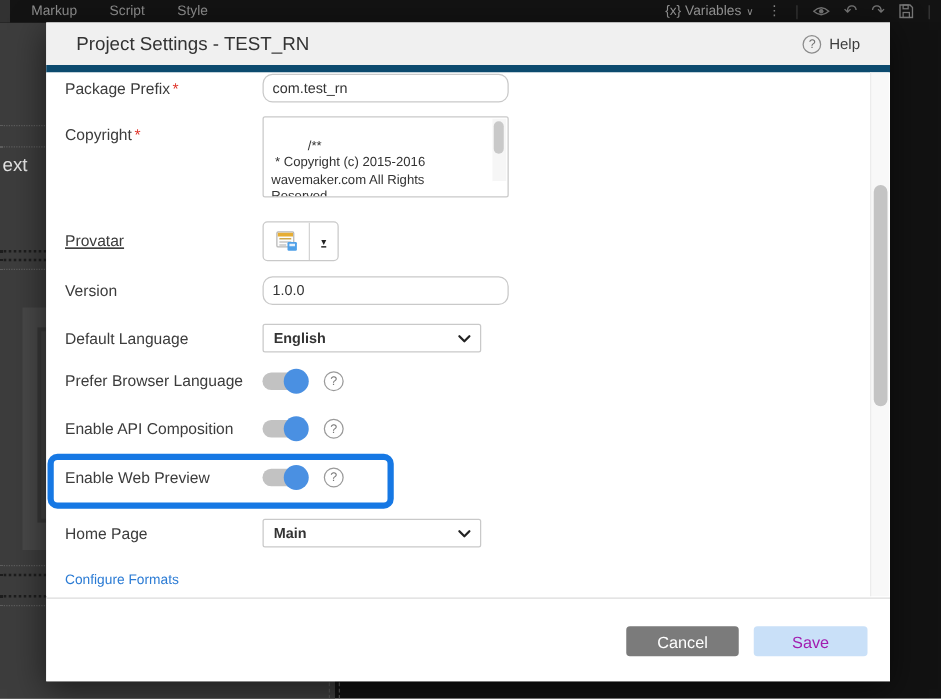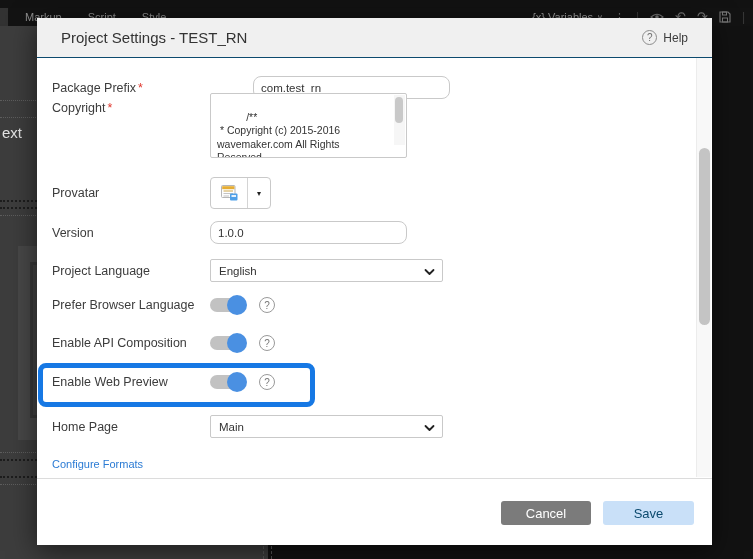--- a/index.html
+++ b/index.html
@@ -1,79 +1,79 @@
 <!DOCTYPE html>
 <html><head>
 <meta charset="utf-8">
 <style>
   html,body{margin:0;padding:0;}
   body{font-family:"Liberation Sans",sans-serif;}
   .stage{position:relative;width:753px;height:559px;background:#121212;overflow:hidden;}
 
   
-  .toolbar{position:absolute;top:8px;left:0;right:0;height:18px;background:#131313;display:flex;align-items:center;z-index:1;}
+  .toolbar{position:absolute;top:0;left:0;right:0;height:18px;background:#131313;display:flex;align-items:center;z-index:1;}
   .toolbar-sliver{position:absolute;left:0;top:0;width:8px;height:18px;background:#323232;}
   .toolbar-tabs{display:flex;gap:26px;margin-left:25px;font-size:11px;color:#8f8f8f;}
   .toolbar-tab{cursor:default;}
   .toolbar-right{position:absolute;right:8px;top:0;height:18px;display:flex;align-items:center;gap:11px;color:#9a9a9a;font-size:11px;}
   .tb-sep{color:#3a3a3a;font-size:12px;}
   .tb-icon{color:#777;font-size:12px;line-height:18px;display:flex;align-items:center;}
   .tb-kebab{font-size:11px;letter-spacing:0;color:#888;}
   .variables-chip{display:flex;align-items:center;gap:4px;color:#9a9a9a;}
 
   
   .canvas-panel{position:absolute;left:0;top:18px;width:268px;bottom:0;background:#3d3d3d;}
   .vline{position:absolute;top:18px;bottom:0;width:0;border-left:1px dashed #565656;}
   .canvas-text{position:absolute;left:2px;top:106px;color:#e3e3e3;font-size:15px;}
   .dotline{position:absolute;left:0;width:260px;border-top:1px dotted #5e5e5e;height:0;}
   .dotline.dark{border-top:2px dotted #1d1d1d;}
   .canvas-widget{position:absolute;left:18px;top:228px;width:84px;height:194px;background:#484848;}
   .canvas-widget-inner{position:absolute;left:12px;top:16px;width:54px;height:150px;background:#424242;border:3px solid #383838;}
 
   
   .modal{position:absolute;left:37px;top:18px;width:675px;height:527px;background:#ffffff;box-shadow:0 6px 26px rgba(0,0,0,0.55);z-index:2;}
-  .modal-header{height:40px;background:#f0f0f0;border-bottom:1px solid #0c4a6e;display:flex;align-items:center;padding:0 24px;box-sizing:border-box;}
+  .modal-header{height:40px;background:#f0f0f0;border-bottom:6px solid #0c4a6e;display:flex;align-items:center;padding:0 24px;box-sizing:border-box;}
   .modal-title{font-size:15px;color:#333;}
   .help-wrap{margin-left:auto;display:flex;align-items:center;gap:6px;color:#3c3c3c;font-size:12px;cursor:pointer;}
   .qcircle{width:15px;height:15px;border:1px solid #8c8c8c;border-radius:50%;color:#6e6e6e;font-size:10px;display:flex;align-items:center;justify-content:center;box-sizing:border-box;}
 
   .modal-body{position:relative;height:419px;background:#fff;}
   .row{position:absolute;left:15px;display:flex;align-items:center;}
   .row .flabel{width:158px;font-size:12.5px;color:#3c3c3c;flex:none;}
   .req{color:#e0362c;margin-left:2px;}
 
   .text-input{width:197px;height:23px;border:1px solid #c9c9c9;border-radius:8px;padding:0 7px;font-size:11.5px;color:#333;box-sizing:border-box;font-family:"Liberation Sans",sans-serif;outline:none;background:#fff;}
 
   .ta-box{position:relative;width:197px;height:65px;border:1px solid #c9c9c9;border-radius:2px;box-sizing:border-box;font-size:10.5px;line-height:13.5px;color:#333;padding:3px 17px 3px 6px;white-space:pre-wrap;overflow:hidden;background:#fff;}
   .ta-scroll{position:absolute;top:1px;right:1px;bottom:12px;width:11px;background:#f6f6f6;}
   .ta-thumb{position:absolute;top:2px;left:1px;width:8px;height:26px;background:#c9c9c9;border-radius:4px;}
   .ta-resize{position:absolute;right:1px;bottom:1px;width:11px;height:11px;background:#fff;}
 
   .prov-group{display:flex;border:1px solid #c9c9c9;border-radius:4px;height:30px;overflow:hidden;background:#fff;}
   .prov-main{width:36px;display:flex;align-items:center;justify-content:center;border-right:1px solid #d4d4d4;cursor:pointer;}
   .prov-caret{width:22px;display:flex;align-items:center;justify-content:center;font-size:8px;color:#222;cursor:pointer;}
 
-  .select{position:relative;width:233px;height:23px;border:1px solid #c9c9c9;border-radius:2px;display:flex;align-items:center;padding:0 26px 0 8px;font-size:11.5px;color:#333;box-sizing:border-box;cursor:pointer;background:#fff;}
+  .select{position:relative;width:175px;height:23px;border:1px solid #c9c9c9;border-radius:2px;display:flex;align-items:center;padding:0 26px 0 8px;font-size:11.5px;color:#333;box-sizing:border-box;cursor:pointer;background:#fff;font-weight:bold;}
   .select .chev{position:absolute;right:7px;top:6px;}
 
   .toggle{position:relative;width:35px;height:14px;background:#c2c2c2;border-radius:7px;flex:none;cursor:pointer;}
   .toggle .knob{position:absolute;right:-2px;top:-3px;width:20px;height:20px;border-radius:50%;background:#4a90e2;}
   .qmark{width:16px;height:16px;border:1px solid #9a9a9a;border-radius:50%;color:#777;font-size:10px;display:flex;align-items:center;justify-content:center;margin-left:14px;box-sizing:border-box;cursor:pointer;}
 
   .highlight-box{position:absolute;left:1px;top:305px;width:277px;height:44px;border:5px solid #1678e4;border-radius:8px;box-sizing:border-box;pointer-events:none;}
 
   .link{font-size:11px;color:#2b7bd4;cursor:pointer;}
 
   .body-scrollbar{position:absolute;top:0;right:1px;width:15px;height:419px;background:#f8f8f8;border-left:1px solid #ececec;box-sizing:border-box;}
   .body-scrollbar .sb-thumb{position:absolute;left:2px;top:90px;width:11px;height:177px;background:#c4c4c4;border-radius:6px;}
 
   .modal-footer{position:absolute;left:0;right:0;bottom:0;height:67px;border-top:1px solid #dcdcdc;background:#fff;display:flex;justify-content:flex-end;align-items:flex-start;padding:22px 18px 0 0;gap:12px;box-sizing:border-box;}
   .btn{height:24px;font-size:13px;border:none;border-radius:3px;font-family:"Liberation Sans",sans-serif;text-align:center;}
   .btn-cancel{width:90px;background:#7b7b7b;color:#ffffff;cursor:pointer;}
-  .btn-save{width:91px;background:#c9e0f8;color:#0c4a6e;cursor:default;}
+  .btn-save{width:91px;background:#c9e0f8;color:#a21caf;cursor:default;}
 </style>
 </head>
 <body>
 
 <div class="stage">
 
   <div class="toolbar">
     <div class="toolbar-sliver"></div>
     <div class="toolbar-tabs">
       <span class="toolbar-tab">Markup</span>
@@ -129,40 +129,40 @@
     <div class="modal-header">
       <span class="modal-title">Project Settings - TEST_RN</span>
       <span class="help-wrap">
         <span class="qcircle">?</span>
         <span>Help</span>
       </span>
     </div>
 
     <div class="modal-body">
 
-      <div class="row" style="top:18px;height:23px;gap:43px;">
+      <div class="row" style="top:1px;height:23px;">
         <span class="flabel"><span>Package Prefix</span><span class="req">*</span></span>
         <input class="text-input" type="text" value="com.test_rn" style="">
       </div>
 
       <div class="row" style="top:35px;align-items:flex-start;">
         <span class="flabel" style="padding-top:8px;"><span>Copyright</span><span class="req">*</span></span>
         <div class="ta-box">
           <span>/**
  * Copyright (c) 2015-2016
 wavemaker.com All Rights Reserved.
  * This software is the confidential</span>
           <span class="ta-scroll"><span class="ta-thumb"></span></span>
           <span class="ta-resize">
             
           </span>
         </div>
       </div>
 
-      <div class="row" style="top:120px;height:30px;">
+      <div class="row" style="top:120px;height:30px;text-decoration:underline;">
         <span class="flabel">Provatar</span>
         <span class="prov-group">
           <span class="prov-main">
             <svg width="21" height="20" viewBox="0 0 21 20">
               <rect x="2.5" y="2.5" width="13.5" height="12" rx="1" fill="#fdfdfd" stroke="#b6b6b6"></rect>
               <rect x="3.2" y="3.2" width="12.2" height="3" fill="#e6ad33"></rect>
               <line x1="4.5" y1="8" x2="14" y2="8" stroke="#cfa84a" stroke-width="1.2"></line>
               <line x1="4.5" y1="10.5" x2="14" y2="10.5" stroke="#c4c4c4" stroke-width="1.2"></line>
               <line x1="4.5" y1="13" x2="10" y2="13" stroke="#c4c4c4" stroke-width="1.2"></line>
               <rect x="11" y="10.5" width="7.5" height="7" rx="1" fill="#4fa0e8"></rect>
@@ -172,21 +172,21 @@
           <span class="prov-caret">▾</span>
         </span>
       </div>
 
       <div class="row" style="top:163px;height:23px;">
         <span class="flabel">Version</span>
         <input class="text-input" type="text" value="1.0.0" style="">
       </div>
 
       <div class="row" style="top:201px;height:23px;">
-        <span class="flabel">Project Language</span>
+        <span class="flabel">Default Language</span>
         <span class="select">
           <span>English</span>
           <span class="chev">
             <svg width="11" height="8" viewBox="0 0 11 8">
                 <polyline points="1.5,2 5.5,6 9.5,2" fill="none" stroke="#222" stroke-width="1.8" stroke-linecap="round" stroke-linejoin="round"></polyline>
               </svg>
           </span>
         </span>
       </div>
 

